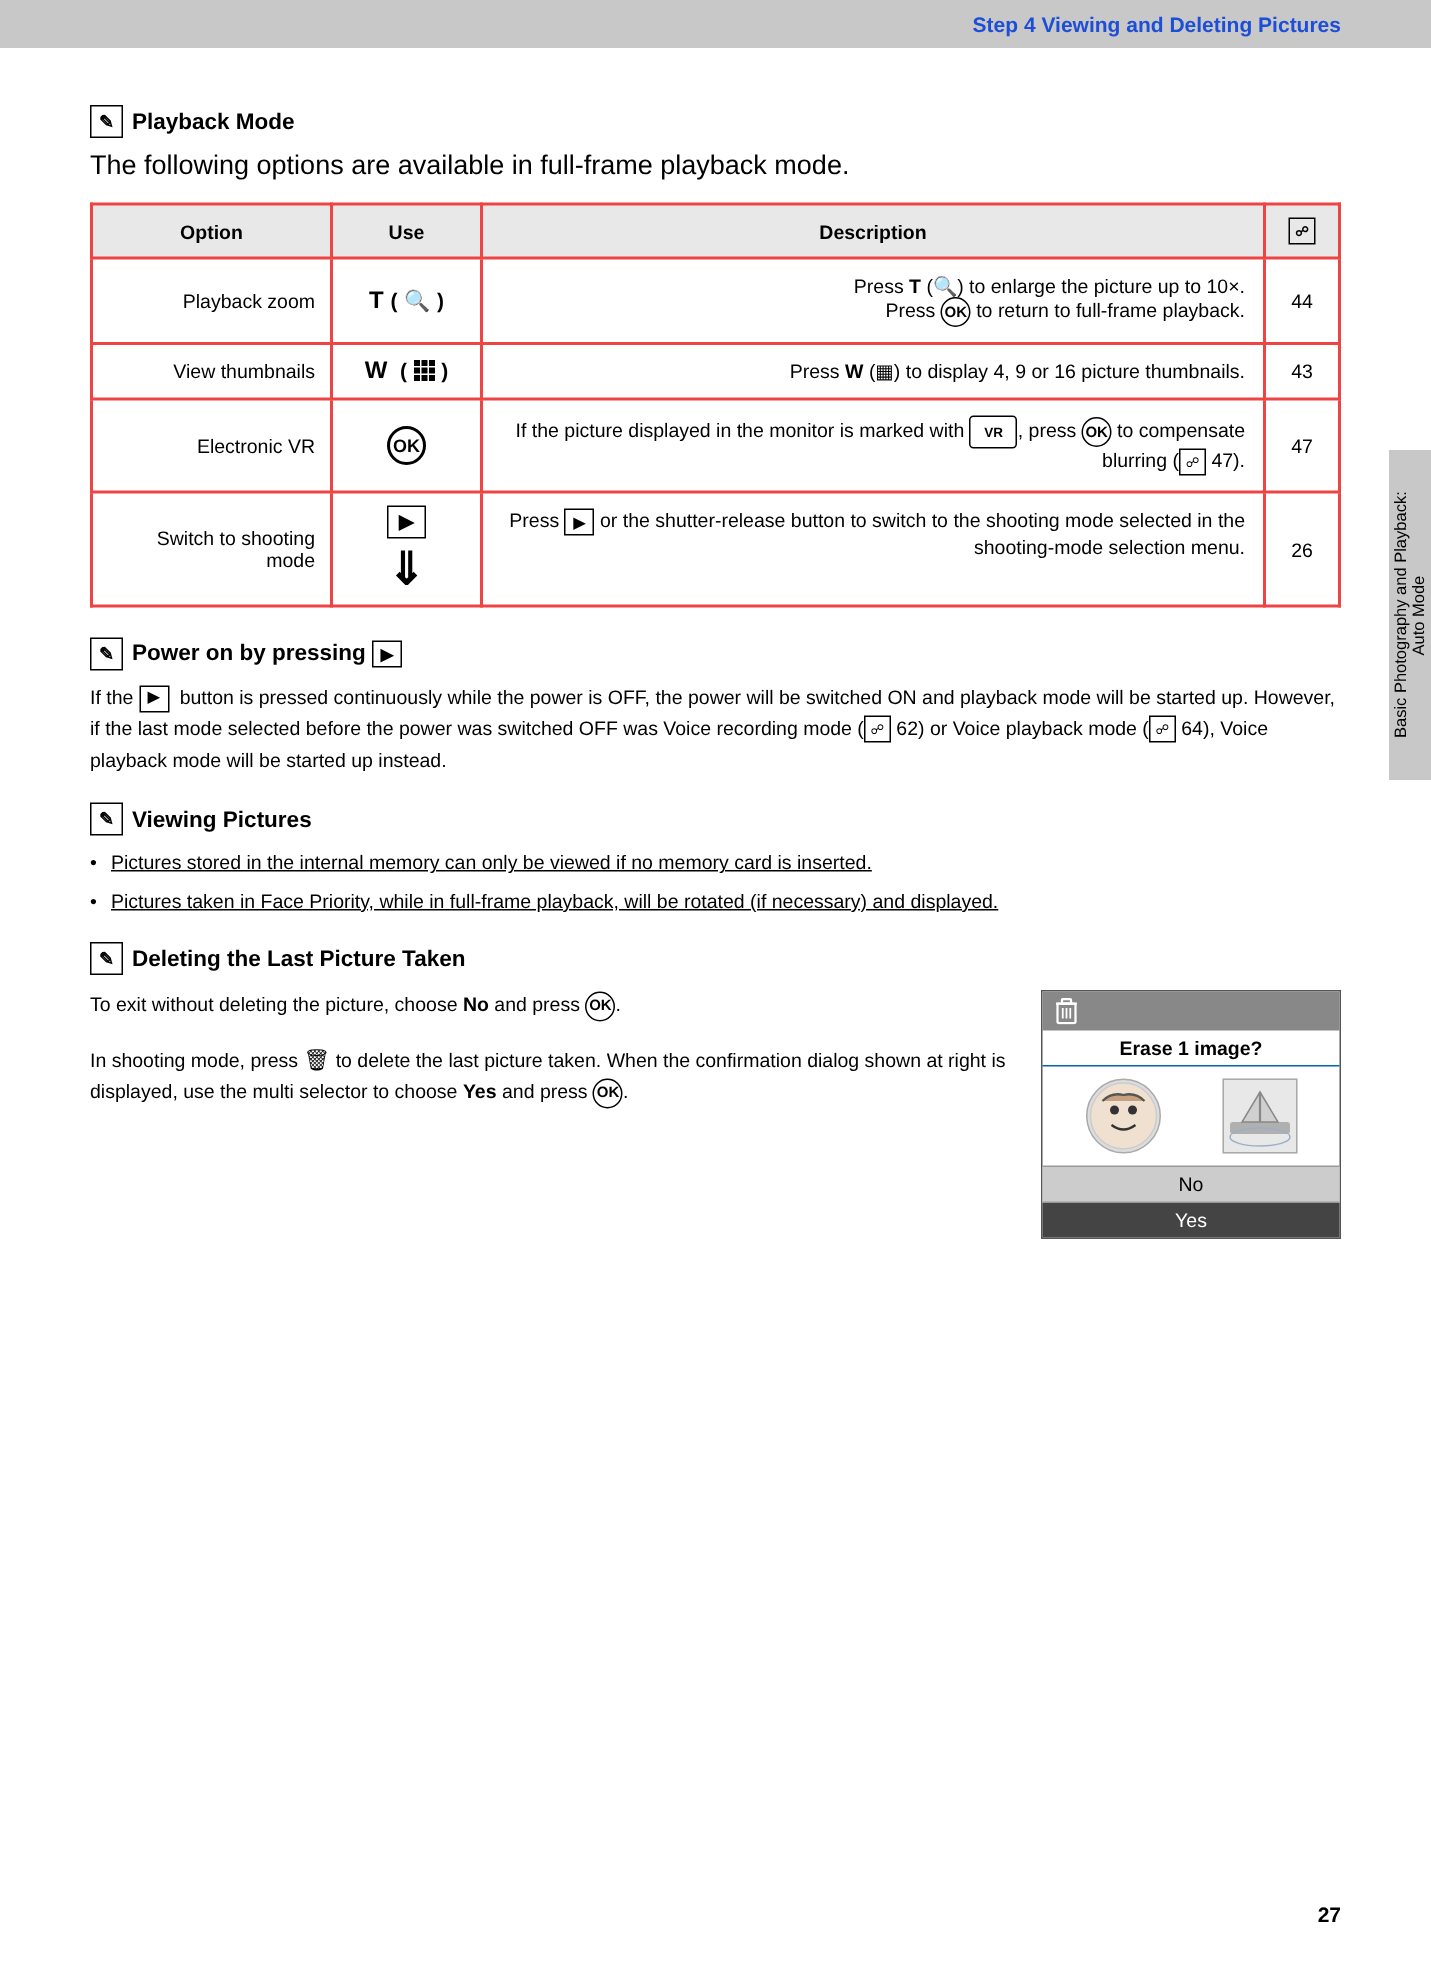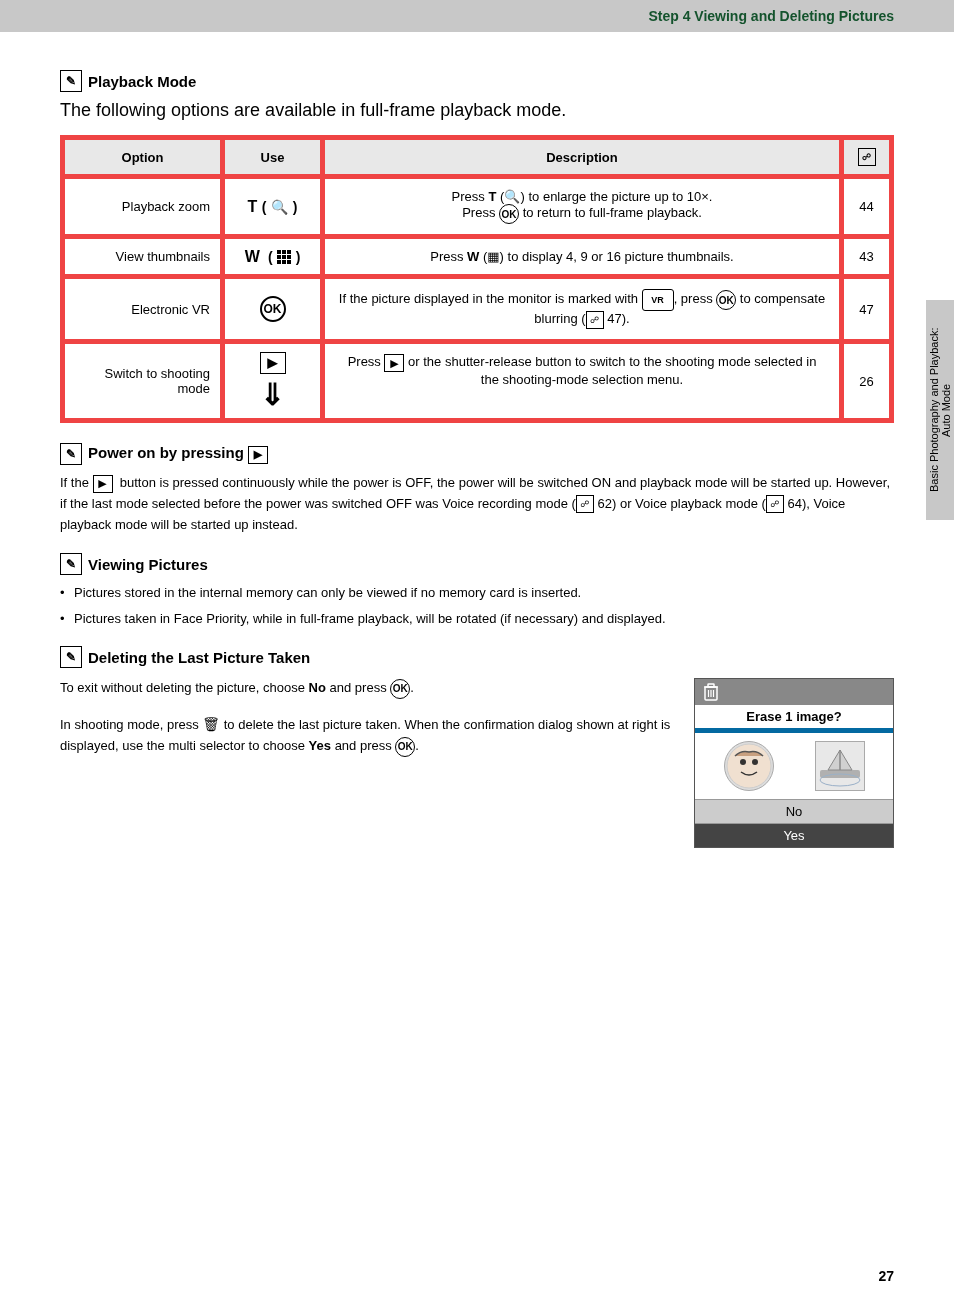--- a/index.html
+++ b/index.html
@@ -12,21 +12,21 @@
       min-height: 1314px;
       position: relative;
     }
 
     .page-header {
       background: #c8c8c8;
       text-align: right;
       padding: 8px 60px 8px 0;
       font-size: 14px;
       font-weight: bold;
-      color: #14532d;
+      color: #1d4ed8;
     }
 
     .content {
       padding: 20px 60px 40px 60px;
     }
 
     .section-title {
       display: flex;
       align-items: center;
       font-size: 15px;
@@ -42,21 +42,21 @@
 
     
     .options-table {
       width: 100%;
       border-collapse: collapse;
       border: 1px solid #999;
       margin-bottom: 20px;
     }
 
     .options-table th, .options-table td {
-      border: 5px solid #ef4444;
+      border: 2px solid #ef4444;
       padding: 8px 10px;
       vertical-align: middle;
       font-size: 13px;
     }
 
     .options-table thead th {
       background: #e8e8e8;
       text-align: center;
       font-weight: bold;
       font-size: 13px;
@@ -70,21 +70,21 @@
 
     .options-table td.use-col {
       width: 100px;
       text-align: center;
       vertical-align: middle;
       font-weight: bold;
       font-size: 16px;
     }
 
     .options-table td.desc-col {
-      text-align: center;
+      text-align: right;
       vertical-align: top;
       padding: 10px 12px;
     }
 
     .options-table td.page-col {
       width: 50px;
       text-align: center;
       vertical-align: middle;
       font-size: 13px;
     }
@@ -141,20 +141,21 @@
     .section-body {
       font-size: 13px;
       margin-bottom: 14px;
       line-height: 1.6;
     }
 
     .bullet-list {
       margin: 8px 0 14px 0;
       padding-left: 0;
       list-style: none;
+      text-decoration: underline;
     }
 
     .bullet-list li {
       padding-left: 14px;
       position: relative;
       margin-bottom: 6px;
       line-height: 1.5;
     }
 
     .bullet-list li::before {
@@ -192,21 +193,21 @@
     .trash-icon-svg {
       width: 16px;
       height: 18px;
     }
 
     .dialog-image-area {
       padding: 4px 8px;
       text-align: center;
       font-weight: bold;
       font-size: 13px;
-      border-bottom: 5px solid #0369a1;
+      border-bottom: 1px solid #0369a1;
     }
 
     .dialog-face-area {
       display: flex;
       align-items: center;
       justify-content: space-around;
       padding: 8px;
       border-bottom: 1px solid #999;
     }
 

